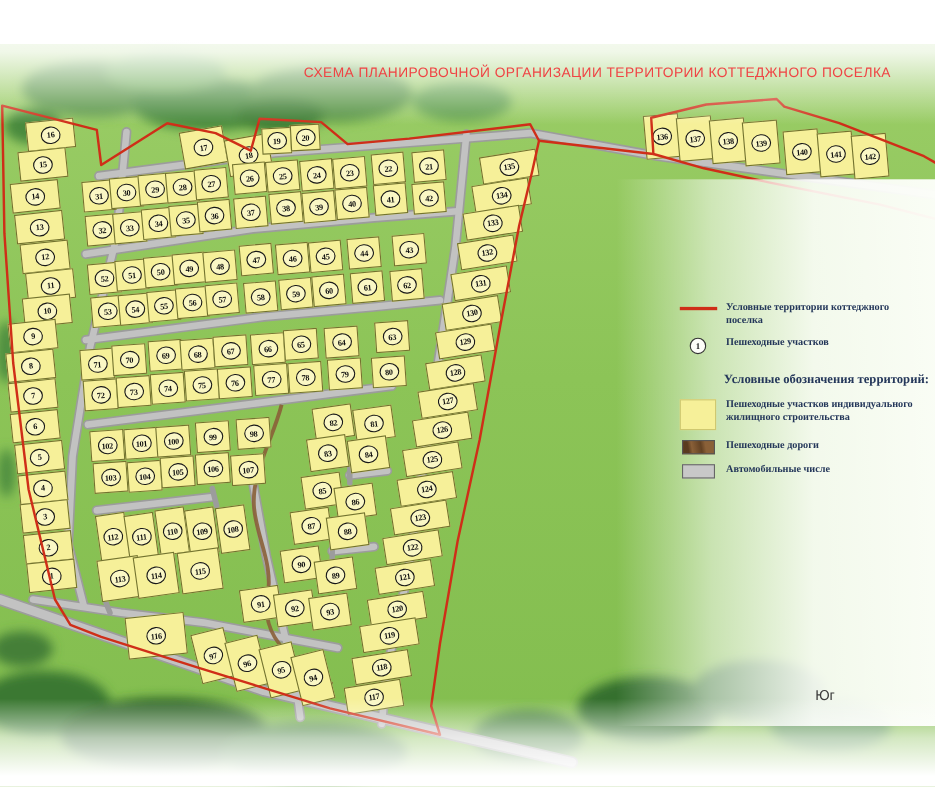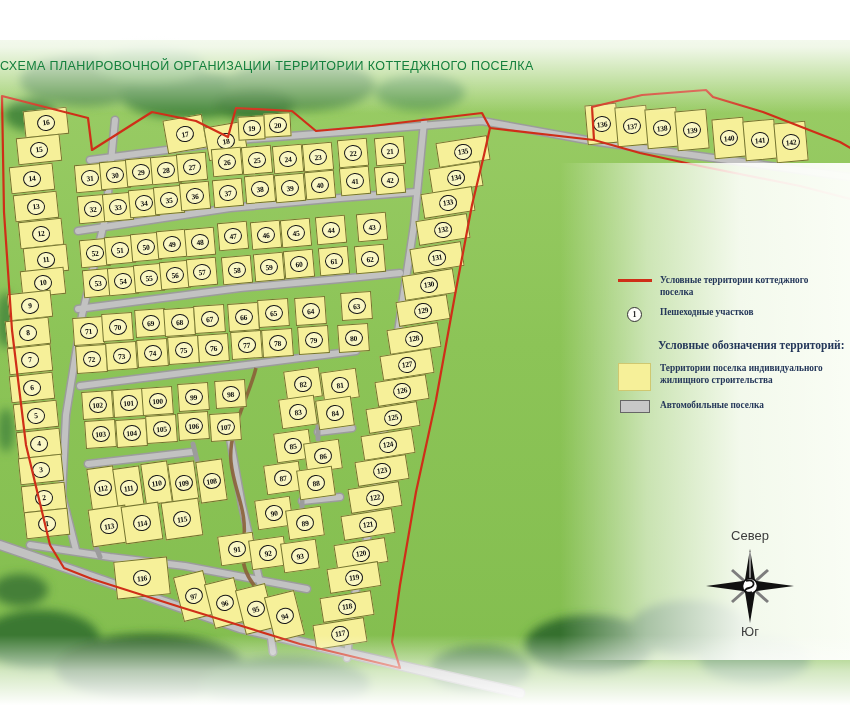--- a/index.html
+++ b/index.html
@@ -15,22 +15,22 @@
         background:rgba(255,255,250,.45);display:flex;align-items:center;justify-content:center;
         font:bold 7.5px "Liberation Serif",serif;color:#0e0e0e;letter-spacing:-.3px}
 
   .fade-top{width:850px;height:118px;background:linear-gradient(180deg,#fff 6%,rgba(255,255,255,.85) 40%,rgba(255,255,255,0) 96%)}
   .fade-bottom{top:auto;bottom:0;width:850px;height:80px;background:linear-gradient(180deg,rgba(255,255,255,0),rgba(255,255,255,.65) 45%,#fff 88%)}
   .fade-right{left:560px;top:163px;width:290px;height:497px;
         background:linear-gradient(90deg,rgba(255,255,255,0) 0%,rgba(255,255,255,.55) 30%,rgba(254,255,252,.9) 62%,rgba(253,255,250,.97) 100%)}
 
   .title{position:absolute;top:28px;left:0;width:810px;text-align:center;
          font:bold 21px "Liberation Serif",serif;color:#141414}
-  .subtitle{position:absolute;top:59px;left:0;width:810px;text-align:left;
-         font:12.5px "Liberation Sans",sans-serif;color:#15803d;letter-spacing:.4px}
+  .subtitle{position:absolute;top:59px;left:0;width:810px;text-align:right;
+         font:12.5px "Liberation Sans",sans-serif;color:#ef4444;letter-spacing:.4px}
 
   .legend{position:absolute;left:616px;top:274px;width:230px;color:var(--legend-text,#24375a)}
   .lg-header{font:bold 11.5px "Liberation Serif",serif;line-height:1.25;margin:0 0 9px 42px;width:190px}
   .lg-header2{margin-top:16px}
   .lg-item{display:flex;gap:7px;margin-bottom:8px;align-items:flex-start}
   .lg-icon{width:37px;flex:0 0 37px;display:flex;justify-content:center;margin-top:1px}
   .lg-label{font:bold 9.3px "Liberation Serif",serif;line-height:1.3;width:182px}
 
   .sw-redline{width:34px;height:3px;background:var(--boundary-red,#cf2e18);margin-top:4px}
   .sw-circle{width:15px;height:15px;border:1.4px solid #333;border-radius:50%;
@@ -586,46 +586,32 @@
           </span>
           <span class="lg-label">Пешеходные участков</span>
         </div>
       </div>
     <div class="lg-header lg-header2">Условные обозначения территорий:</div>
     <div>
         <div class="lg-item">
           <span class="lg-icon">
             <span class="sw-yellow"></span>
           </span>
-          <span class="lg-label">Территории поселка индивидуального жилищного строительства</span>
+          <span class="lg-label">Пешеходные участков индивидуального жилищного строительства</span>
+        </div>
+        <div class="lg-item">
+          <span class="lg-icon">
+            <span class="sw-brown"></span>
+          </span>
+          <span class="lg-label">Пешеходные дороги</span>
         </div>
         <div class="lg-item">
           <span class="lg-icon">
             <span class="sw-gray"></span>
           </span>
-          <span class="lg-label">Автомобильные поселка</span>
+          <span class="lg-label">Автомобильные числе</span>
         </div>
       </div>
   </div>
 
-  <div class="compass">
-    <div class="compass-label">Север</div>
-    <svg width="96" height="80" viewBox="0 0 96 80">
-      <g stroke="#7d7d7d" stroke-width="3">
-        <line x1="48" y1="40" x2="66" y2="24"></line>
-        <line x1="48" y1="40" x2="30" y2="24"></line>
-        <line x1="48" y1="40" x2="66" y2="56"></line>
-        <line x1="48" y1="40" x2="30" y2="56"></line>
-      </g>
-      <g fill="#111">
-        <polygon points="48,3 54,40 42,40"></polygon>
-        <polygon points="48,77 54,40 42,40"></polygon>
-        <polygon points="4,40 48,34 48,46"></polygon>
-        <polygon points="92,40 48,34 48,46"></polygon>
-      </g>
-      <line x1="48" y1="6" x2="48" y2="38" stroke="#fff" stroke-width="1"></line>
-      <circle cx="48" cy="40" r="7.5" fill="#fff" stroke="#111" stroke-width="1.5"></circle>
-      <path d="M 44,35 C 53,32 54,41 47,42 C 41,43 42,48 50,46" fill="none" stroke="#111" stroke-width="1.8"></path>
-    </svg>
-  </div>
   <div class="compass-label-s">Юг</div>
 
 </div>
 
 </body></html>

